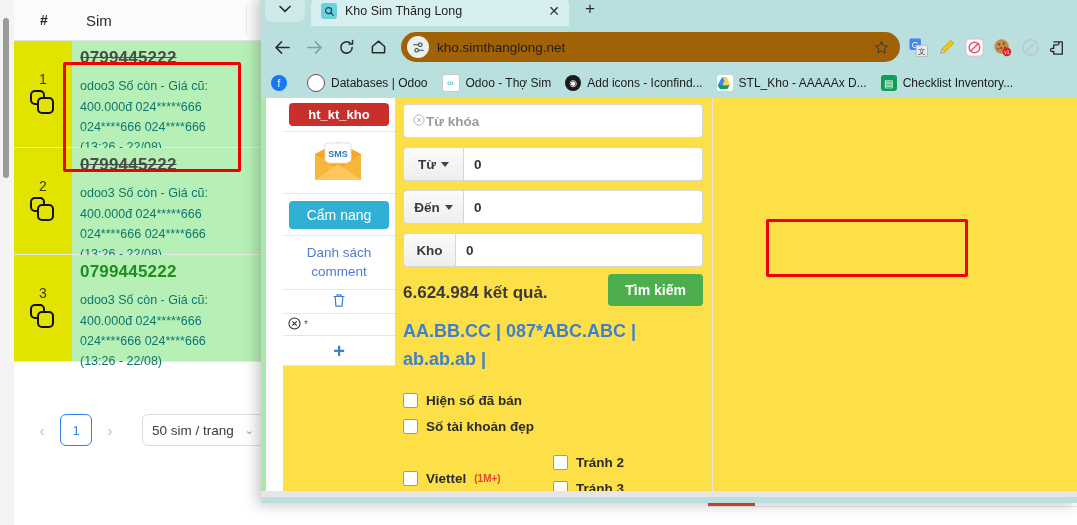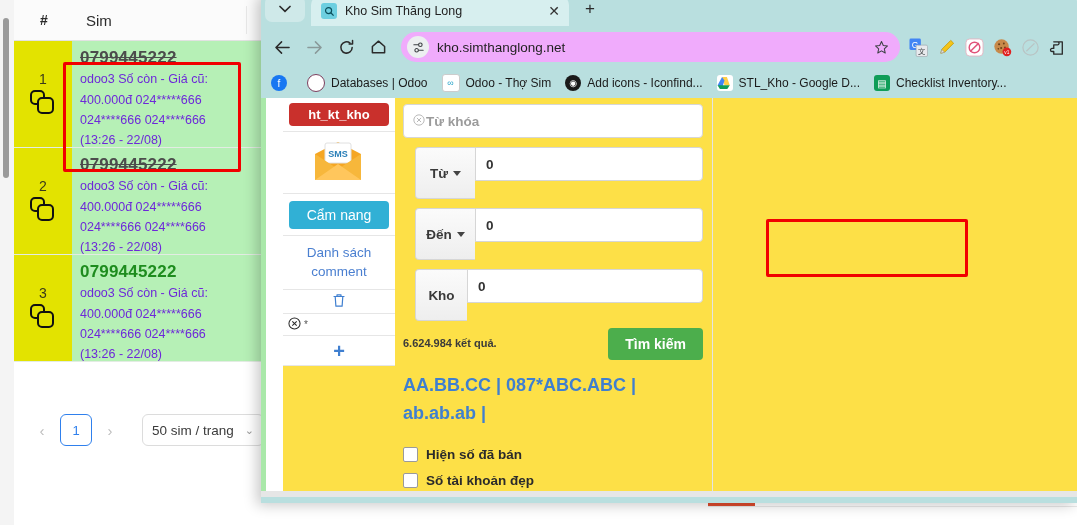--- a/index.html
+++ b/index.html
@@ -29,21 +29,21 @@
   }
   .sim-row .num-cell .num{font-size:14px;color:#3a3a1a;line-height:1;}
   .copy-ico{width:26px;height:26px;position:relative;}
   .copy-ico i{position:absolute;border:2.6px solid #111;border-radius:5px;box-sizing:border-box;}
   .copy-ico i.back{left:0;top:0;width:15px;height:15px;}
   .copy-ico i.front{left:7px;top:7px;width:17px;height:17px;background:#e3e300;}
   .sim-row .data-cell{flex:1;background:#b6f0b6;padding:6px 8px 4px 8px;box-sizing:border-box;}
   .sim-num{font-size:17px;font-weight:700;letter-spacing:.2px;line-height:1.25;}
   .sim-num.sold{color:#4c4c4c;text-decoration:line-through;}
   .sim-num.live{color:#1e8c1e;}
-  .sim-desc{color:#6d28d9;font-size:12.5px;line-height:1.62;margin-top:1px;}
+  .sim-desc{color:#0f766e;font-size:12.5px;line-height:1.62;margin-top:8px;}
 
   .pager{position:absolute;left:14px;top:400px;width:260px;height:60px;background:#fff;display:flex;align-items:center;gap:6px;padding-left:16px;box-sizing:border-box;}
   .pg-arrow{width:24px;height:24px;display:flex;align-items:center;justify-content:center;color:#bdbdbd;font-size:15px;}
   .pg-num{width:30px;height:30px;border:1px solid #2f80ed;border-radius:6px;color:#2f80ed;font-size:13px;display:flex;align-items:center;justify-content:center;}
   .pg-select{margin-left:14px;height:32px;min-width:122px;border:1px solid #dcdcdc;border-radius:6px;display:flex;align-items:center;justify-content:space-between;padding:0 9px;box-sizing:border-box;font-size:13.5px;color:#3b3b3b;}
   .pg-select .chev{color:#9a9a9a;font-size:11px;margin-left:6px;}
 
   
   .bg-right{position:absolute;left:708px;top:105px;width:369px;height:400px;background:#ffffff;}
   .r-row{display:flex;border-bottom:1px solid #e8e8e8;}
@@ -72,21 +72,21 @@
   }
   .tab .fav{width:16px;height:16px;border-radius:3px;background:#6dcfe0;display:flex;align-items:center;justify-content:center;color:#0b4f5c;font-size:10px;}
   .tab .title{flex:1;font-size:12.5px;color:#222;white-space:nowrap;overflow:hidden;text-overflow:ellipsis;}
   .tab .x{color:#333;font-size:14px;width:14px;text-align:center;}
   .newtab{width:26px;height:26px;margin:0 0 4px 8px;display:flex;align-items:center;justify-content:center;color:#2a2a2a;font-size:17px;}
 
   .navbar{height:42px;display:flex;align-items:center;gap:2px;padding:0 6px;}
   .nav-ico{width:30px;height:30px;border-radius:50%;display:flex;align-items:center;justify-content:center;color:#2b2b2b;}
   .nav-ico.dim{color:#8a9a9a;}
   .omnibox{
-    flex:1;height:30px;background:#f0abfc;border-radius:15px;display:flex;align-items:center;
+    flex:1;height:30px;background:#a16207;border-radius:15px;display:flex;align-items:center;
     padding:0 8px 0 6px;margin:0 6px;box-sizing:border-box;
   }
   .omni-badge{width:22px;height:22px;border-radius:50%;background:#eceff0;display:flex;align-items:center;justify-content:center;margin-right:8px;}
   .omni-url{flex:1;font-size:13.5px;color:#1f1f1f;}
   .omni-star{width:22px;height:22px;display:flex;align-items:center;justify-content:center;color:#3c4043;font-size:14px;}
   .ext-row{display:flex;align-items:center;gap:7px;padding-right:2px;}
   .ext{width:21px;height:21px;display:flex;align-items:center;justify-content:center;}
 
   .bmbar{height:30px;display:flex;align-items:center;gap:14px;padding:0 10px;}
   .bm{display:flex;align-items:center;gap:6px;font-size:12px;color:#1b1b1b;white-space:nowrap;}
@@ -100,26 +100,26 @@
   .side-cell{border-bottom:1px solid #e6e6e6;display:flex;align-items:center;justify-content:center;box-sizing:border-box;}
   .btn-red{background:#c9302c;color:#fff;font-weight:700;font-size:13px;border-radius:4px;padding:4px 0;width:100px;text-align:center;}
   .sms-ico{width:60px;height:46px;}
   .btn-blue{background:#31b0d5;color:#fff;font-size:14px;border-radius:4px;padding:6px 0;width:100px;text-align:center;}
   .link-blue{color:#4a7fd0;font-size:13.5px;text-align:center;line-height:1.35;}
   .tiny-ico{font-size:15px;color:#3f7fd0;}
 
   .form-col{position:absolute;left:120px;top:6px;width:310px;font-weight:bold;}
   .inp{width:300px;height:34px;border:1px solid #d6d6d6;border-radius:4px;background:#fff;display:flex;align-items:center;padding:0 9px;box-sizing:border-box;font-size:13.5px;color:#9b9b9b;}
   .igroup{display:flex;margin-top:9px;width:300px;}
-  .igroup .pre{min-width:60px;height:52px;border:1px solid #d6d6d6;border-right:none;border-radius:4px 0 0 4px;background:linear-gradient(#fbfbfb,#eeeeee);display:flex;align-items:center;justify-content:center;gap:5px;font-size:13.5px;color:#3a3a3a;padding:0 8px;box-sizing:border-box;margin-left:12px;}
+  .igroup .pre{min-width:60px;height:34px;border:1px solid #d6d6d6;border-right:none;border-radius:4px 0 0 4px;background:linear-gradient(#fbfbfb,#eeeeee);display:flex;align-items:center;justify-content:center;gap:5px;font-size:13.5px;color:#3a3a3a;padding:0 8px;box-sizing:border-box;}
   .igroup .pre.noarrow{min-width:52px;}
   .igroup .val{flex:1;height:34px;border:1px solid #d6d6d6;border-radius:0 4px 4px 0;background:#fff;display:flex;align-items:center;padding:0 10px;box-sizing:border-box;font-size:13.5px;color:#333;}
   .caret{width:0;height:0;border-left:4px solid transparent;border-right:4px solid transparent;border-top:5px solid #444;}
   .resline{display:flex;align-items:flex-start;justify-content:space-between;width:300px;margin-top:7px;}
-  .rescount{font-size:11px;color:#3a3a3a;padding-top:9px;}
+  .rescount{font-size:17px;color:#3a3a3a;padding-top:9px;}
   .btn-green{background:#4cae4c;color:#fff;font-size:14px;border-radius:4px;padding:8px 17px;}
   .patterns{width:300px;margin-top:12px;color:#3f7fd0;font-size:18px;line-height:1.55;}
   .checks{width:300px;margin-top:14px;}
   .chk{display:flex;align-items:center;gap:8px;height:26px;font-size:13.5px;color:#2b2b2b;}
   .box{width:13px;height:13px;border:1px solid #9a9a9a;border-radius:2px;background:#fff;flex:0 0 13px;}
   .box.on{background:#2f80ed;border-color:#2f80ed;position:relative;}
   .box.on:after{content:"";position:absolute;left:4px;top:0.5px;width:3.5px;height:7.5px;border:solid #fff;border-width:0 2px 2px 0;transform:rotate(42deg);}
   .chk .sub{color:#e04a2a;font-size:10px;}
   .chk-2col{display:flex;margin-top:10px;width:300px;}
   .chk-2col > div{width:150px;}
@@ -384,21 +384,21 @@
       <span>Add icons - Iconfind...</span>
     </div>
     <div class="bm">
       <span class="bico" style="background:#fff;">
         <svg width="15" height="14" viewBox="0 0 16 14">
             <path d="M5.4 0.6 L10.6 0.6 L13.6 9.4 L8 9.4 Z" fill="#ffcf47" transform="translate(0,0)"></path>
             <path d="M5.4 0.6 L0.6 9.4 L5.4 12.6 L8 4.4 Z" fill="#4285f4"></path>
             <path d="M0.6 9.4 L13.6 9.4 L11 13.4 L3.1 13.4 Z" fill="#0f9d58"></path>
           </svg>
       </span>
-      <span>STL_Kho - Google D...</span>
+      <span>STL_Kho - AAAAAx D...</span>
     </div>
     <div class="bm">
       <span class="bico" style="background:#0f9d58;color:#fff;font-size:10px;">▤</span>
       <span>Checklist Inventory...</span>
     </div>
   </div>
 
   <div class="viewport">
     <div class="vp-greenbar"></div>
     <div class="vp-inner">

